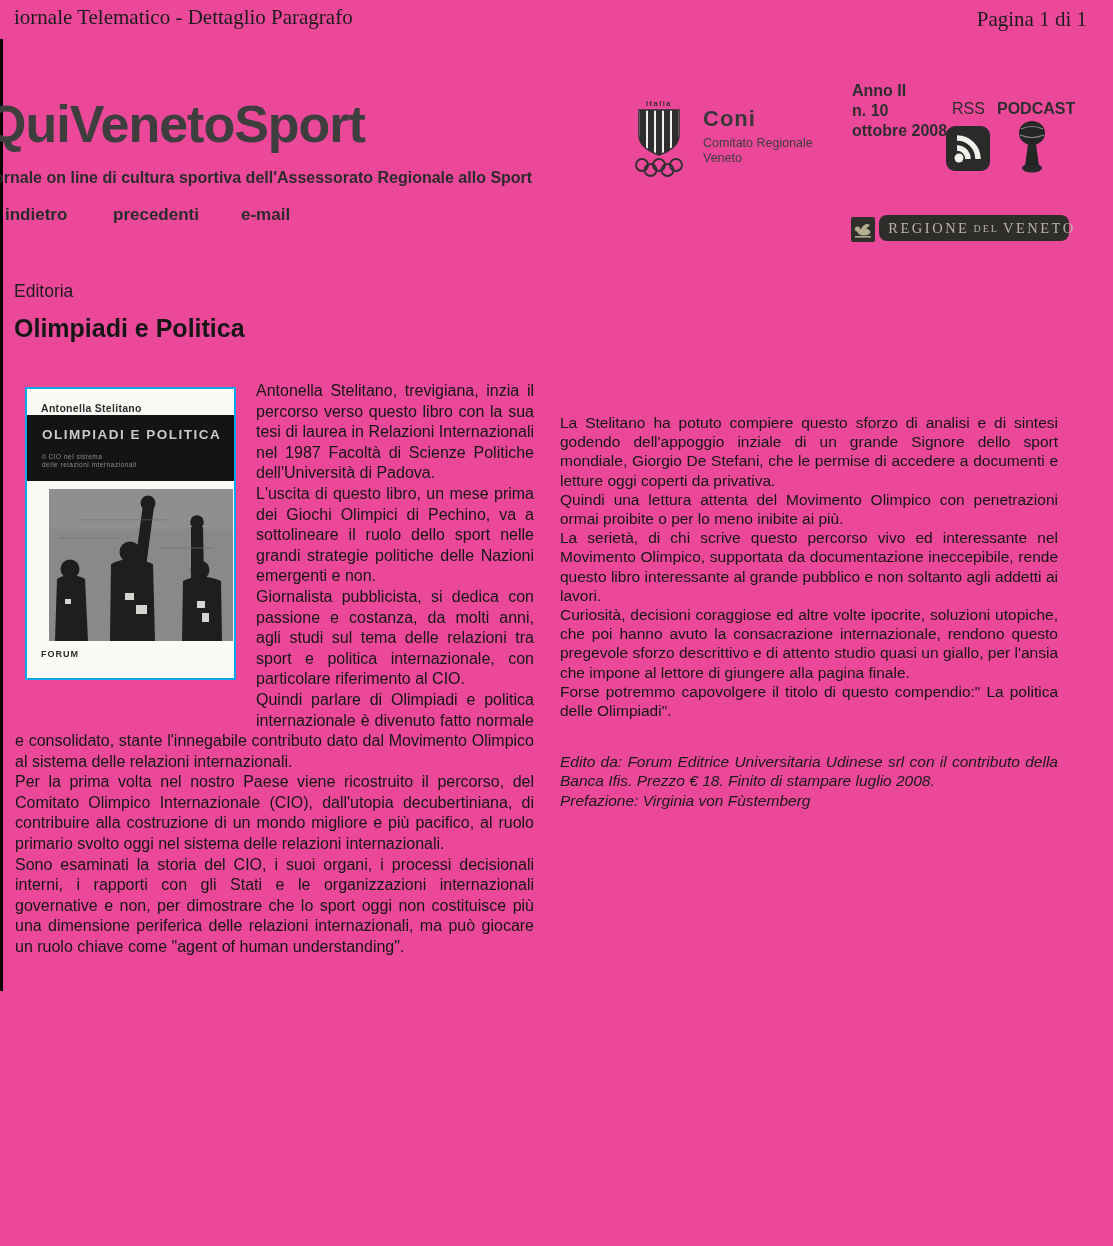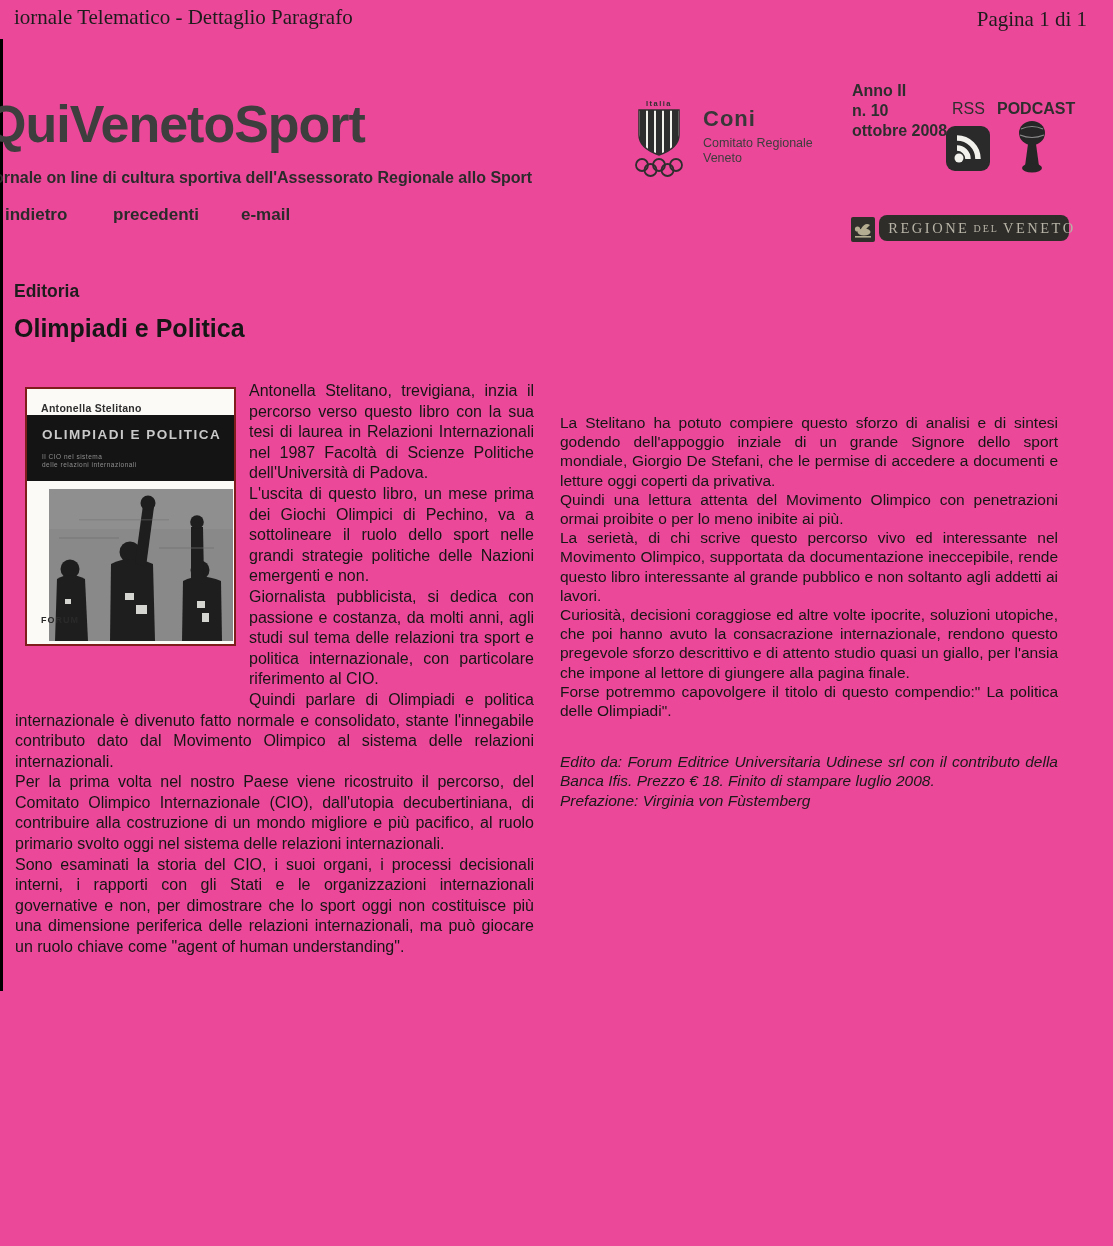--- a/index.html
+++ b/index.html
@@ -47,41 +47,41 @@
   .lion-box { left:851px; top:217px; }
   .region-bar {
     left:879px; top:215px; width:190px; height:26px;
     background:#2e2d2a; border-radius:8px;
     color:#b7b3a6; font-family:"Liberation Serif", serif;
     display:flex; align-items:center; justify-content:center;
     letter-spacing:2.5px; font-size:14.5px; cursor:pointer;padding-left:16px;
   }
   .region-bar .small-del { font-size:10px; letter-spacing:2px; padding:0 4px; }
 
-  .section-label { left:14px; top:281px; font-size:17.5px; font-weight:bold; color:#1d1d1d; }
+  .section-label { left:14px; top:281px; font-size:17.5px; font-weight:normal; color:#1d1d1d; }
   .article-title { left:14px; top:314px; font-size:25px; font-weight:bold; color:#161616; }
 
   
   .body-left {
     left:15px; top:381px; width:519px;
     text-align:justify; font-size:16px; line-height:20.6px; color:#161616;
   }
   .body-left p { margin:0; }
   .body-right {
     left:560px; top:413px; width:498px;
     text-align:justify; font-size:15.5px; line-height:19.2px; color:#161616;
   }
   .body-right p { margin:0; }
   .credits { margin-top:32px; font-style:italic; color:#1a1a1a; }
 
   
   .book-cover {
-    float:left; width:211px; height:259px;
-    margin:6px 13px 46px 10px;
-    background:#fbfaf7; border:2px solid #7f1d1d;
+    float:left; width:211px; height:293px;
+    margin:6px 20px 46px 10px;
+    background:#fbfaf7; border:2px solid #0ea5e9;
     position:relative;
   }
   .cover-author { position:absolute; left:14px; top:9px; font-size:10.5px; font-weight:bold; color:#2e2e2e; filter:blur(0.4px); letter-spacing:0.3px; }
   .cover-band { position:absolute; left:0; top:26px; right:0; height:66px; background:#141414; padding:10px 0 0 15px; }
   .cover-title { font-size:13.5px; color:#c9c9c9; letter-spacing:1.5px; font-weight:bold; }
   .cover-subtitle { font-size:6.5px; color:#8f8f8f; margin-top:7px; line-height:8.5px; letter-spacing:0.5px; filter:blur(0.3px); }
   .cover-photo { position:absolute; left:22px; top:100px; width:184px; height:152px; }
   .cover-publisher { position:absolute; left:14px; bottom:13px; font-size:9px; font-weight:bold; color:#2a2a2a; letter-spacing:1px; filter:blur(0.5px); }
 </style>
 </head>

